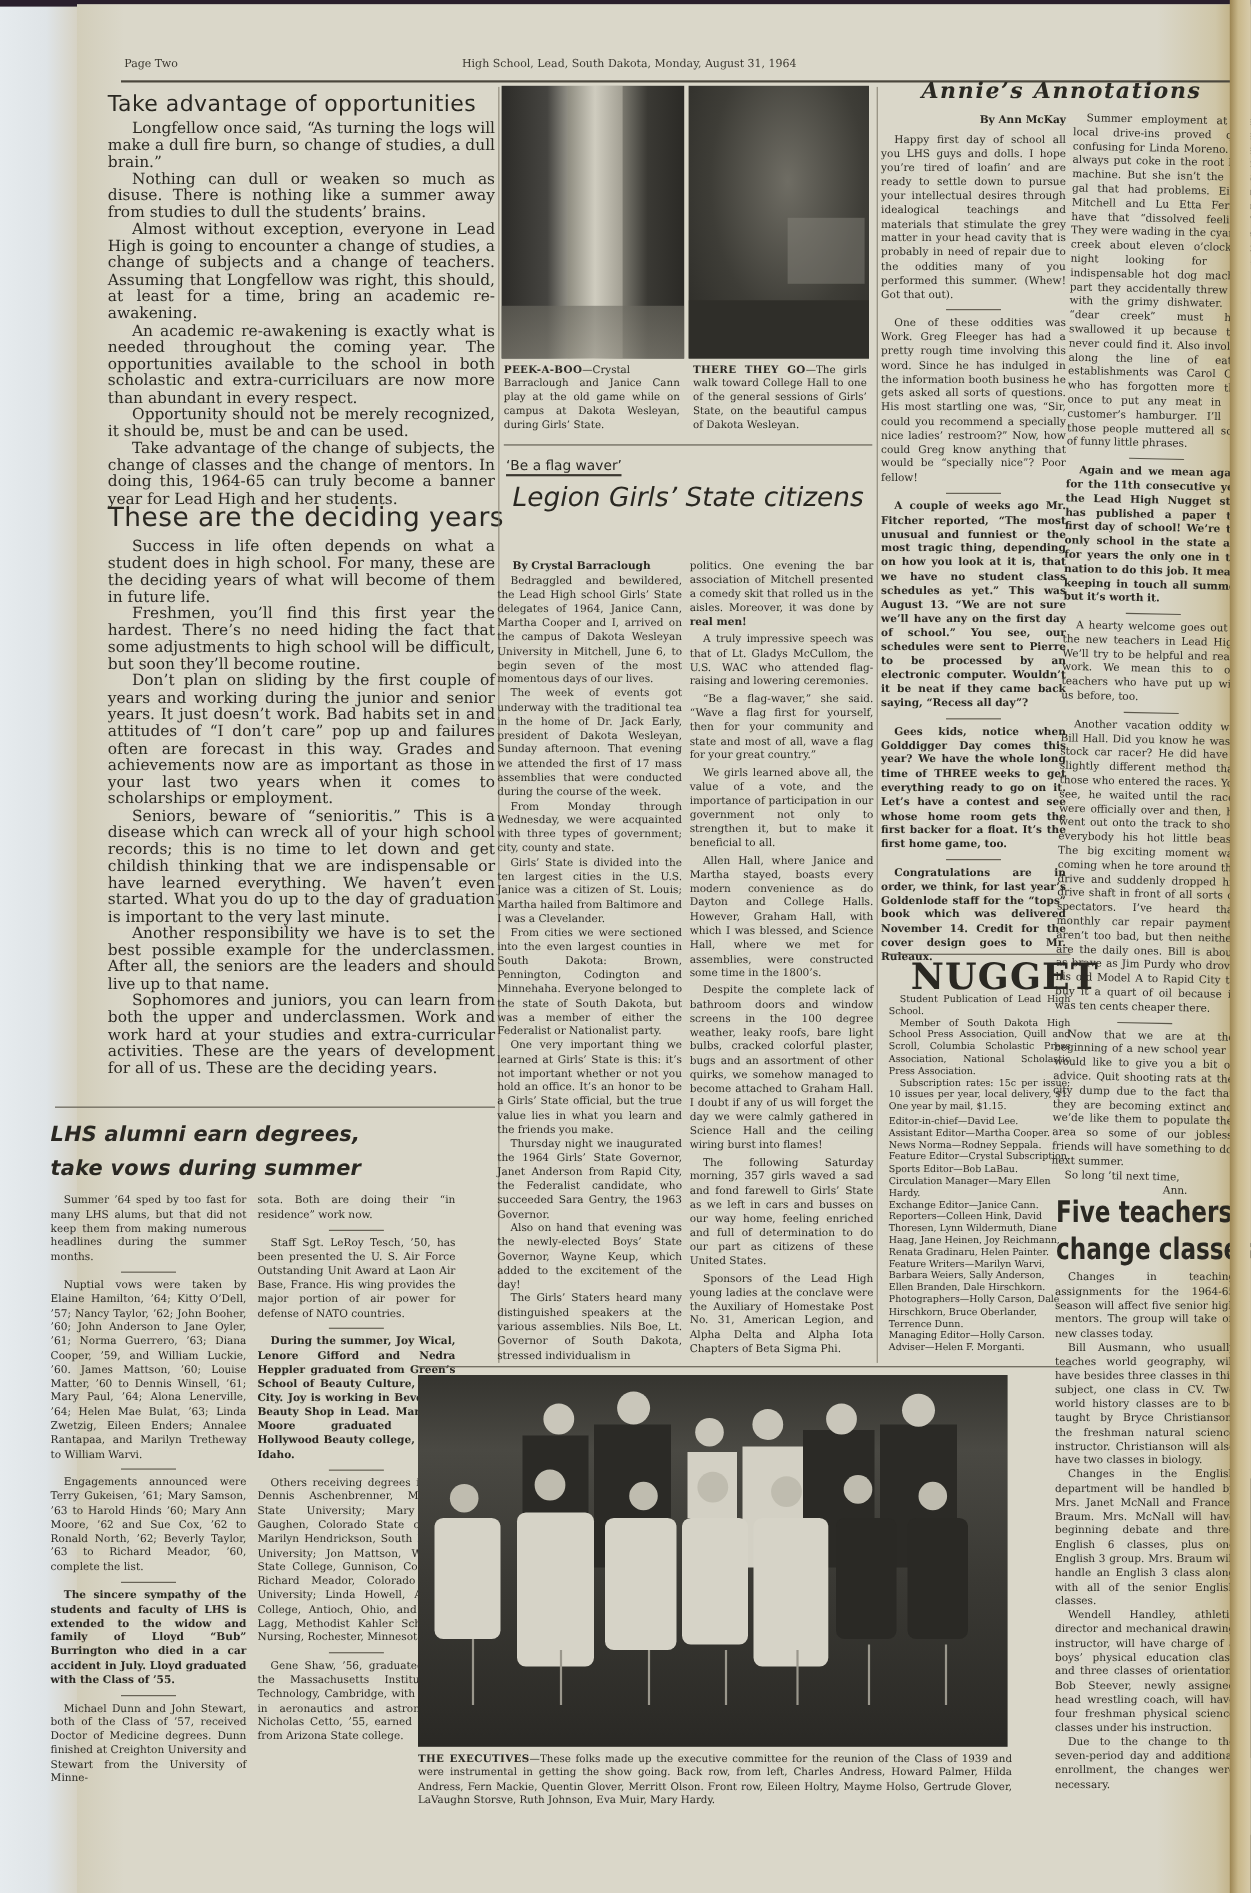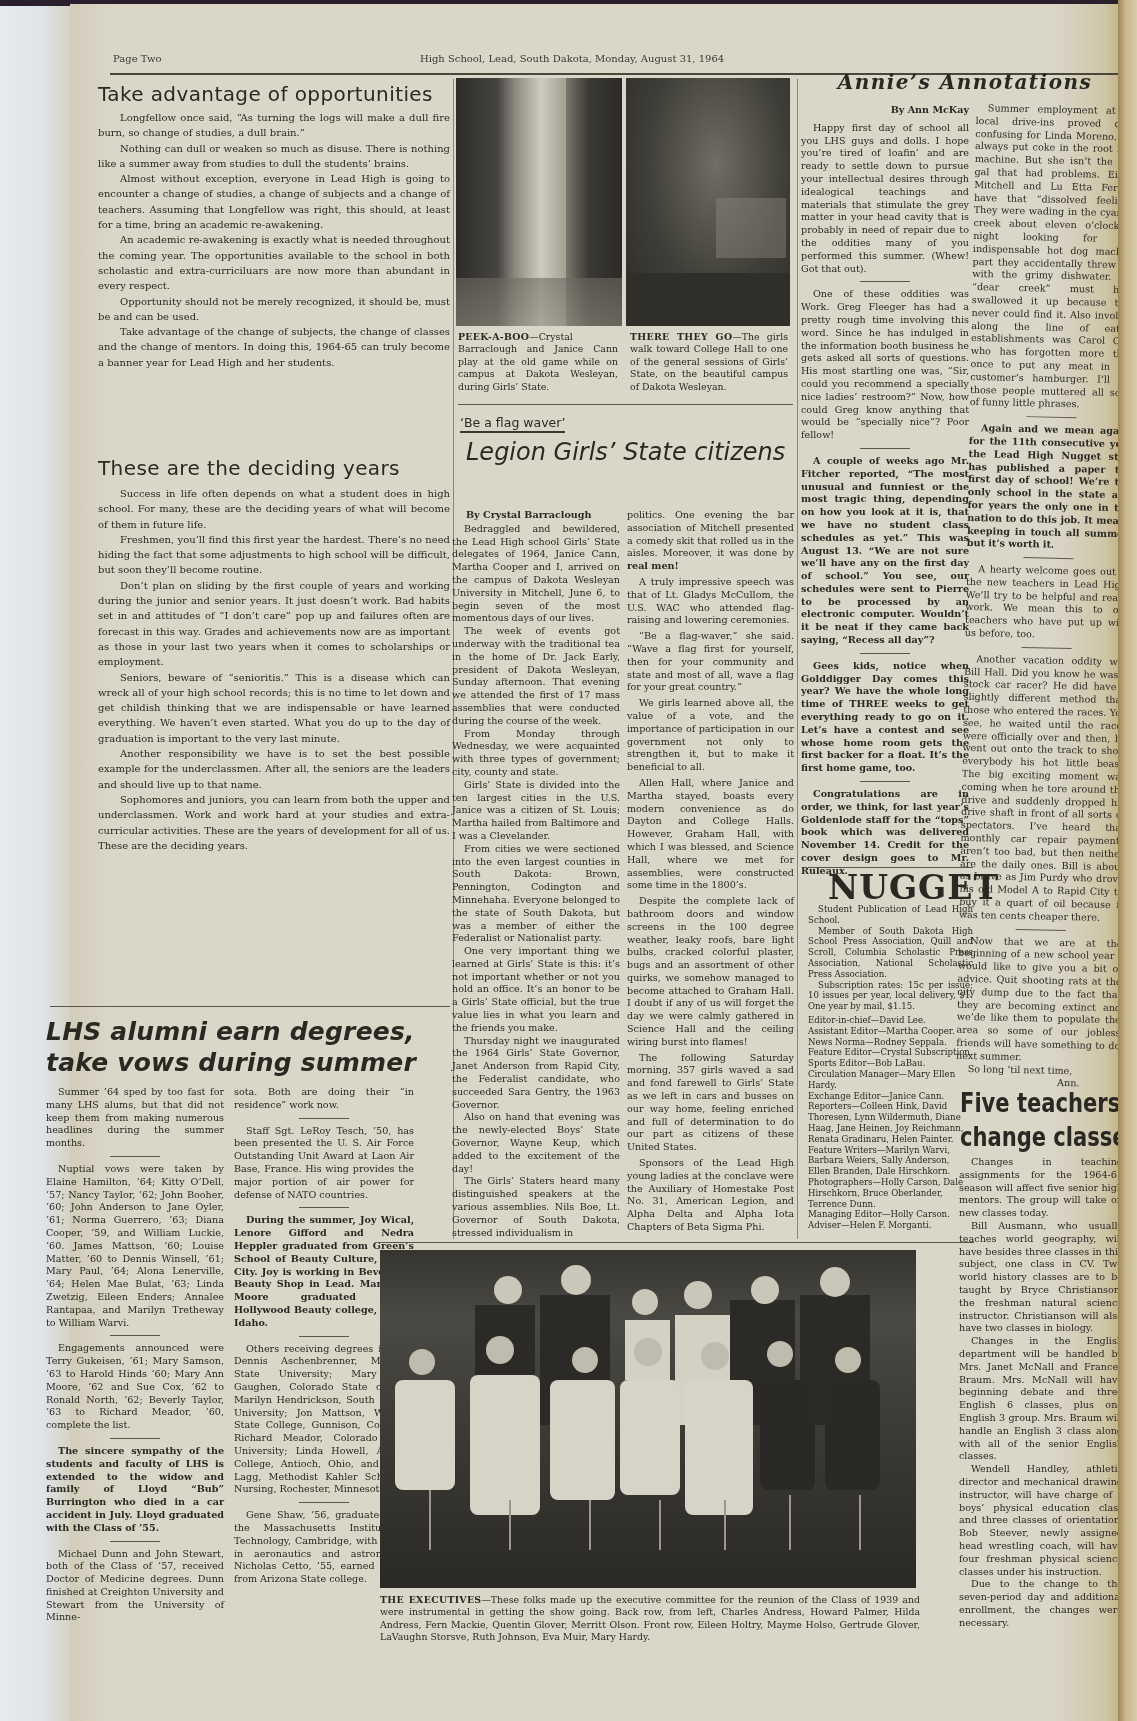--- a/index.html
+++ b/index.html
@@ -18,21 +18,21 @@
     background-image:linear-gradient(90deg,#d2cdb9 0%,#dad7c9 4%,#dad7c9 92%,#cfc6a8 97%,#b19a62 100%);
   }
   .spine { position:absolute; left:1118px; top:0; width:19px; height:1721px;
     background:linear-gradient(90deg,#9c8553,#c8b78a 40%,#d8ccab); }
   .abs { position:absolute; }
   .folio { font-size:10px; color:#3a372f; }
   .rule { position:absolute; height:2px; background:#4a463c; }
   .thinrule { position:absolute; height:1px; background:#5a564a; }
   .dash { width:50px; height:1px; background:#5a564a; margin:6px auto; }
   .hd-sans { font-family:"DejaVu Sans", sans-serif; font-weight:normal; color:#2a2822; }
-  .body-text { font-size:10px; line-height:15.3px; text-align:justify; }
+  .body-text { font-size:14px; line-height:15.3px; text-align:justify; }
   .body-text p { margin:0; text-indent:22px; }
   .small-text { font-size:9.6px; line-height:12.8px; text-align:justify; }
   .small-text p { margin:0; text-indent:12px; }
   .bold { font-weight:bold; }
   .photo { position:absolute; background:#3b3a35; overflow:hidden; }
   .caption { font-size:9.4px; line-height:12.4px; text-align:justify; }
   .caption b { font-weight:bold; letter-spacing:0.3px; }
   .tiny { font-size:8.6px; line-height:10.8px; }
 </style>
 </head>
@@ -53,35 +53,35 @@
       <p>Longfellow once said, “As turning the logs will make a dull fire burn, so change of studies, a dull brain.”</p>
       <p>Nothing can dull or weaken so much as disuse. There is nothing like a summer away from studies to dull the students’ brains.</p>
       <p>Almost without exception, everyone in Lead High is going to encounter a change of studies, a change of subjects and a change of teachers. Assuming that Longfellow was right, this should, at least for a time, bring an academic re-awakening.</p>
       <p>An academic re-awakening is exactly what is needed throughout the coming year. The opportunities available to the school in both scholastic and extra-curriciluars are now more than abundant in every respect.</p>
       <p>Opportunity should not be merely recognized, it should be, must be and can be used.</p>
       <p>Take advantage of the change of subjects, the change of classes and the change of mentors. In doing this, 1964-65 can truly become a banner year for Lead High and her students.</p>
     </div>
   </div>
 
   <div class="abs" style="left:28px;top:452px;width:352px;">
-    <div class="hd-sans" style="font-size:20px;letter-spacing:0.4px;margin:0 0 6px 0;white-space:nowrap;">These are the deciding years</div>
+    <div class="hd-sans" style="font-size:24px;letter-spacing:0.4px;margin:0 0 6px 0;white-space:nowrap;">These are the deciding years</div>
     <div class="body-text">
       <p>Success in life often depends on what a student does in high school. For many, these are the deciding years of what will become of them in future life.</p>
       <p>Freshmen, you’ll find this first year the hardest. There’s no need hiding the fact that some adjustments to high school will be difficult, but soon they’ll become routine.</p>
       <p>Don’t plan on sliding by the first couple of years and working during the junior and senior years. It just doesn’t work. Bad habits set in and attitudes of “I don’t care” pop up and failures often are forecast in this way. Grades and achievements now are as important as those in your last two years when it comes to scholarships or employment.</p>
       <p>Seniors, beware of “senioritis.” This is a disease which can wreck all of your high school records; this is no time to let down and get childish thinking that we are indispensable or have learned everything. We haven’t even started. What you do up to the day of graduation is important to the very last minute.</p>
       <p>Another responsibility we have is to set the best possible example for the underclassmen. After all, the seniors are the leaders and should live up to that name.</p>
       <p>Sophomores and juniors, you can learn from both the upper and underclassmen. Work and work hard at your studies and extra-curricular activities. These are the years of development for all of us. These are the deciding years.</p>
     </div>
   </div>
 
   <div class="thinrule" style="left:-20px;top:1002px;width:400px;"></div>
 
   <div class="abs" style="left:-24px;top:1012px;width:400px;">
-    <div class="hd-sans" style="font-size:25px;font-style:italic;font-weight:bold;line-height:31px;letter-spacing:0.2px;">
+    <div class="hd-sans" style="font-size:19px;font-style:italic;font-weight:bold;line-height:31px;letter-spacing:0.2px;">
       <div>LHS alumni earn degrees,</div>
       <div>take vows during summer</div>
     </div>
     <div style="display:flex;gap:10px;margin-top:8px;">
       <div class="small-text" style="width:178px;">
         <p>Summer ’64 sped by too fast for many LHS alums, but that did not keep them from making numerous headlines during the summer months.</p>
         <div class="dash"></div>
         <p>Nuptial vows were taken by Elaine Hamilton, ’64; Kitty O’Dell, ’57; Nancy Taylor, ’62; John Booher, ’60; John Anderson to Jane Oyler, ’61; Norma Guerrero, ’63; Diana Cooper, ’59, and William Luckie, ’60. James Mattson, ’60; Louise Matter, ’60 to Dennis Winsell, ’61; Mary Paul, ’64; Alona Lenerville, ’64; Helen Mae Bulat, ’63; Linda Zwetzig, Eileen Enders; Annalee Rantapaa, and Marilyn Tretheway to William Warvi.</p>
         <div class="dash"></div>
         <p>Engagements announced were Terry Gukeisen, ’61; Mary Samson, ’63 to Harold Hinds ’60; Mary Ann Moore, ’62 and Sue Cox, ’62 to Ronald North, ’62; Beverly Taylor, ’63 to Richard Meador, ’60, complete the list.</p>

